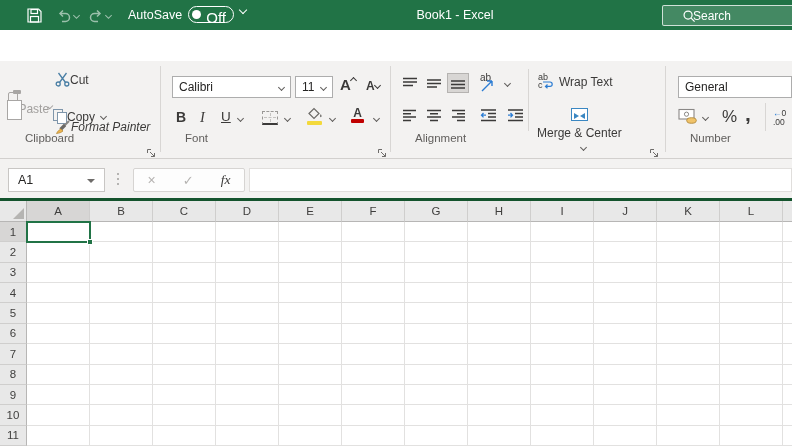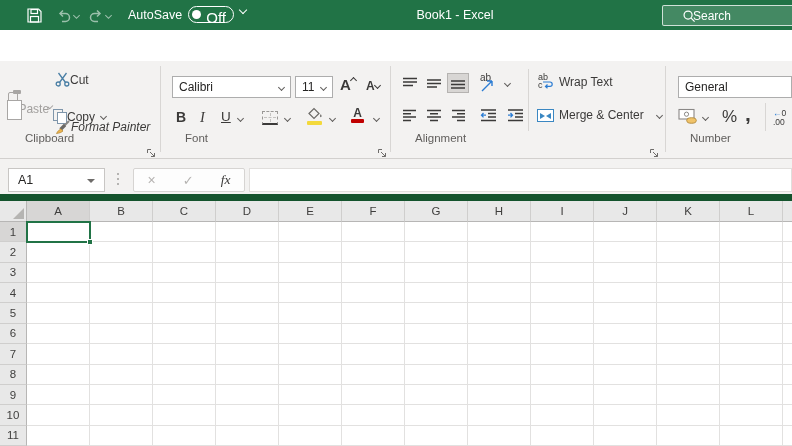--- a/index.html
+++ b/index.html
@@ -85,21 +85,21 @@
   .wrap-icon .b { position:absolute; left:1px; top:6px; }
 
   
   .acct-chev { position:absolute; }
   .pct { position:absolute; font-size:17px; color:#3b3a39; }
   .comma { position:absolute; font-size:21px; font-weight:bold; color:#3b3a39; line-height:10px; }
   .decdec { position:absolute; font-size:8.5px; color:#3b3a39; line-height:9px; white-space:nowrap; }
   .decdec .arr { color:#2b7cd3; }
 
   
-  .formulabar { position:absolute; left:0; top:159px; width:792px; height:42px; background:#f3f2f1; border-bottom:7px solid #14532d; }
+  .formulabar { position:absolute; left:0; top:159px; width:792px; height:42px; background:#f3f2f1; border-bottom:3px solid #14532d; }
   .namebox { position:absolute; left:8px; top:9px; width:97px; height:24px; background:#fff; border:1px solid #c8c6c4; display:flex; align-items:center; padding-left:9px; font-size:12.5px; color:#252423; }
   .namebox-tri { position:absolute; right:9px; top:10px; width:0; height:0; border-left:4px solid transparent; border-right:4px solid transparent; border-top:4.5px solid #6e6c6a; }
   .fb-dots { position:absolute; left:117px; top:14px; width:2px; height:2px; background:#a19f9d; border-radius:50%; box-shadow:0 5px #a19f9d, 0 10px #a19f9d; }
   .fxpanel { position:absolute; left:133px; top:9px; width:112px; height:24px; background:#fdfdfd; border:1px solid #d6d4d2; border-radius:2px; display:flex; align-items:center; justify-content:space-around; }
   .fb-x { color:#b5b3b1; font-size:14px; }
   .fb-check { color:#b5b3b1; font-size:13px; }
   .fb-fx { font-family:"Liberation Serif",serif; font-style:italic; font-size:13.5px; color:#3b3a39; }
   .fb-input { position:absolute; left:249px; top:9px; width:543px; height:24px; background:#fff; border:1px solid #e0dedc; font-size:12px; color:#252423; padding-left:6px; display:flex; align-items:center; }
 
   
@@ -295,21 +295,21 @@
     <div class="wrapmerge" style="left:537px; top:13px;">
       <span class="wrap-icon">
         <span class="t">ab</span>
         <span class="b">c</span>
         <svg style="position:absolute; left:5px; top:6px;" width="12" height="10" viewBox="0 0 12 10">
             <path d="M1 2 H8 A2.2 2.2 0 0 1 8 6.4 H4 M5.5 4.5 L3.5 6.4 L5.5 8.3" stroke="#2b7cd3" stroke-width="1.2" fill="none"></path>
           </svg>
       </span>
       <span class="rb-item-label">Wrap Text</span>
     </div>
-    <div class="wrapmerge" style="left:537px; top:47px;">
+    <div class="wrapmerge" style="left:537px; top:47px;flex-direction:column;">
       <span class="merge-icon"></span>
       <span class="rb-item-label">Merge &amp; Center</span>
       <span class="chev" style="margin-left:8px;"></span>
     </div>
     <div class="group-label" style="left:390px; width:275px;">Alignment</div>
     <span class="launcher" style="left:649px;">
       <svg width="10" height="10" viewBox="0 0 10 10">
           <path d="M1.5 1.5 H5 M1.5 1.5 V5" stroke="#6e6c6a" fill="none"></path>
           <path d="M4 4 L8.5 8.5 M8.5 5 V8.5 H5" stroke="#6e6c6a" fill="none"></path>
         </svg>

